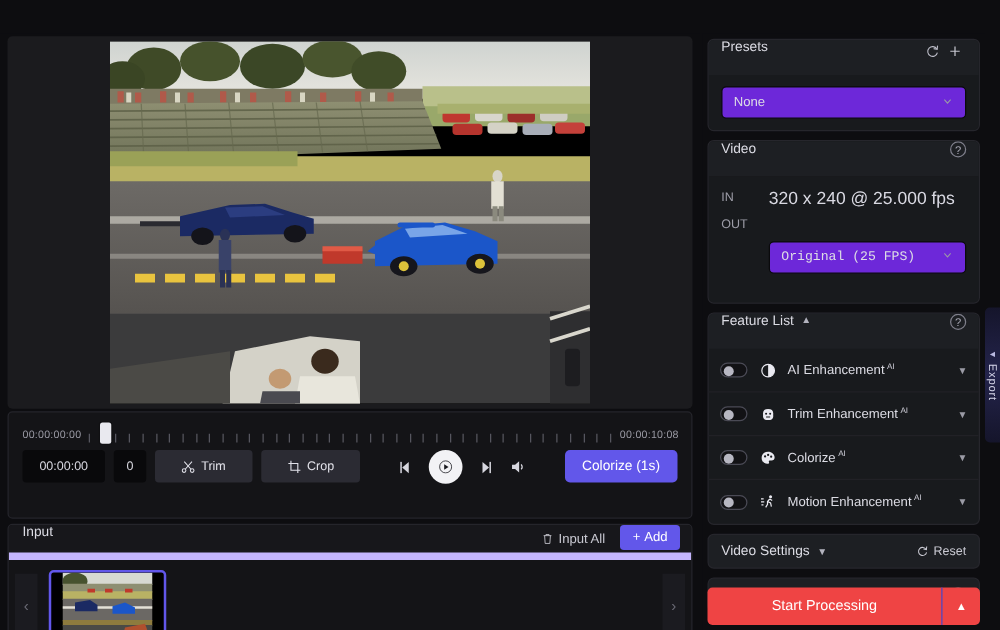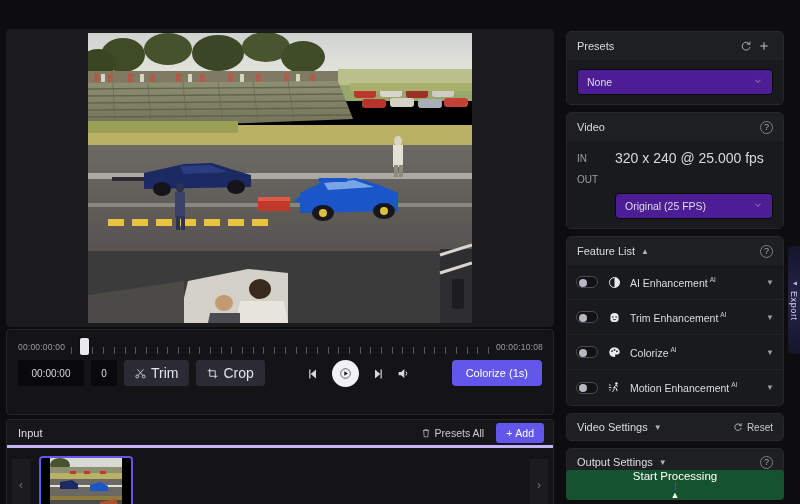--- a/index.html
+++ b/index.html
@@ -81,44 +81,44 @@
     margin-left: 11px; height: 26px; min-width: 66px; padding: 0 9px;
     background: #09090b; border-radius: 3px; display: flex; align-items: center;
     justify-content: center; font-size: 10px; color: #d8d8e0;
   }
   .frame-box {
     margin-left: 7px; height: 26px; width: 26px; background: #09090b;
     border-radius: 3px; display: flex; align-items: center; justify-content: center;
     font-size: 10px; color: #d8d8e0;
   }
   .tool-btn {
-    margin-left: 7px; height: 26px; padding: 0 11px; background: #2b2b33;
+    margin-left: 7px; height: 26px; padding: 0 21px; background: #2b2b33;
     border-radius: 3px; display: flex; align-items: center; gap: 5px;
-    font-size: 14px; color: #e2e2ea; cursor: default;
+    font-size: 10px; color: #e2e2ea; cursor: default;
   }
   .transport-mid { margin-left: auto; display: flex; align-items: center; gap: 13px; }
   .tp-ico { color: #d7d7df; display: flex; align-items: center; }
   .play-btn {
     width: 27px; height: 27px; border-radius: 50%; background: #f2f2f5;
     display: flex; align-items: center; justify-content: center; cursor: default;
   }
   .preview-btn {
     margin-left: auto; margin-right: 11px; height: 26px; padding: 0 14px;
     background: #6257ea; border-radius: 4px; color: #fff; font-size: 11px;
     display: flex; align-items: center; justify-content: center; cursor: default;
   }
 
   
   .input-panel {
     position: absolute; left: 6px; top: 392px; width: 548px; height: 110px;
     background: #141417; border: 1px solid #25252b; border-radius: 4px;
     overflow: hidden;
   }
   .input-head {
-    height: 28px; display: flex; align-items: center; border-bottom: 3px solid #c4b5fd;
+    height: 28px; display: flex; border-bottom: 6px solid #c4b5fd;
     background: #17171b;
   }
   .input-title { margin-left: 11px; font-size: 11px; color: #dcdce4; }
   .delete-all {
     margin-left: auto; font-size: 10.5px; color: #c9c9d2; display: flex;
     align-items: center; gap: 4px; cursor: default;
   }
   .add-btn {
     margin-left: 12px; margin-right: 9px; height: 20px; padding: 0 10px;
     background: #6257ea; border-radius: 3px; color: #fff; font-size: 10.5px;
@@ -143,46 +143,46 @@
   
   .sidebar {
     position: absolute; left: 562px; top: 27px; width: 226px; height: 477px;
     background: #0d0d10; padding: 4px 4px 0 4px;
   }
   .card {
     background: #181a1d; border: 1px solid #26262c; border-radius: 5px;
     margin-bottom: 7px; overflow: hidden;
   }
   .card-head {
-    height: 28px; display: flex; align-items: center; padding: 0 10px;
+    height: 28px; display: flex; padding: 0 10px;
     background: #1d1f23;
   }
   .card-title { font-size: 11px; color: #dcdce4; }
   .card-head .spacer { margin-left: auto; }
   .icon-btn {
     width: 18px; height: 18px; display: flex; align-items: center;
     justify-content: center; color: #b9b9c4; cursor: default;
   }
   .help-dot {
     width: 13px; height: 13px; border-radius: 50%; border: 1px solid #7e7e8a;
     color: #a9a9b5; font-size: 9px; display: flex; align-items: center;
     justify-content: center; cursor: default;
   }
   .card-body { padding: 9px 10px; background: #181a1d; }
   .select {
-    height: 26px; background: #4c1d95; border-radius: 4px; display: flex;
+    height: 26px; background: #6d28d9; border-radius: 4px; display: flex;
     align-items: center; padding: 0 9px; font-size: 10.5px; color: #dddde5;
     cursor: default; border: 1px solid #0a0a0c;
   }
   .select .chev { margin-left: auto; color: #9b9ba6; }
   .io-row { display: flex; align-items: center; margin-bottom: 8px; }
   .io-label { width: 38px; font-size: 10px; color: #9d9da8; }
   .io-val { font-size: 14px; color: #d9d9e2; }
   .io-row .select { flex: 1; }
-  .io-row.second { margin-bottom: 0; }
+  .io-row.second { margin-bottom: 14px; font-family: Liberation Mono, monospace; }
   .io-row.second .io-label { width: 38px; }
 
   
   .feat-row {
     display: flex; align-items: center; height: 35px; padding: 0 9px;
     border-bottom: 1px solid #212126;
   }
   .feat-row:last-child { border-bottom: none; }
   .toggle {
     width: 22px; height: 12px; border-radius: 7px; background: #121215;
@@ -203,22 +203,22 @@
     margin-bottom: 7px;
   }
   .reset-btn {
     margin-left: auto; font-size: 10px; color: #c9c9d2; display: flex;
     align-items: center; gap: 4px; cursor: default;
   }
   .caret-small { margin-left: 6px; color: #b3b3be; font-size: 8px; }
 
   .start-btn {
     position: absolute; left: 4px; bottom: 4px; width: 218px; height: 30px;
-    background: #14532d; border-radius: 4px; display: flex; align-items: center;
-    color: #fff; cursor: default; flex-direction: column;
+    background: #ef4444; border-radius: 4px; display: flex; align-items: center;
+    color: #fff; cursor: default;
   }
   .start-label { flex: 1; text-align: center; font-size: 11.5px; }
   .start-sep { width: 1px; height: 30px; background: #4e45c4; }
   .start-caret {
     width: 30px; display: flex; align-items: center; justify-content: center;
     font-size: 9px;
   }
 
   
   .export-tab {
@@ -505,21 +505,21 @@
       </div>
     </div>
 
     <div class="input-panel">
       <div class="input-head">
         <div class="input-title">Input</div>
         <div class="delete-all">
           <svg width="10" height="10" viewBox="0 0 16 16">
             <path d="M3 4 L13 4 M6 4 L6 2.6 L10 2.6 L10 4 M4.3 4 L5 14 L11 14 L11.7 4" fill="none" stroke="#c9c9d2" stroke-width="1.1"></path>
           </svg>
-          <span>Presets All</span>
+          <span>Input All</span>
         </div>
         <div class="add-btn">
           <span>+</span>
           <span>Add</span>
         </div>
       </div>
       <div class="thumbs-row">
         <div class="arrow-btn arrow-left">‹</div>
         <div class="thumb-wrap">
           <div class="thumb">

